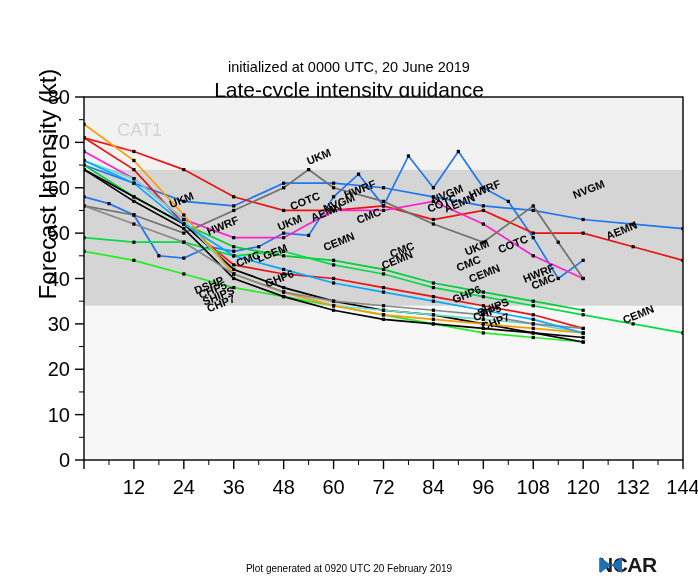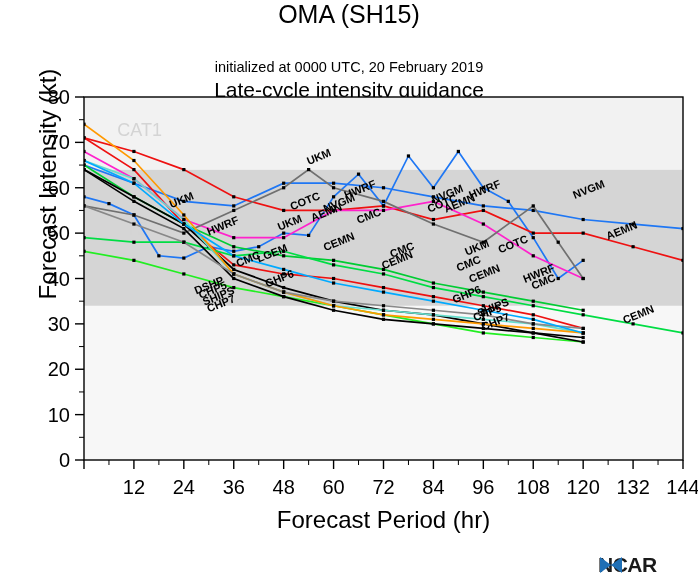--- a/index.html
+++ b/index.html
@@ -23,26 +23,24 @@
   svg{position:absolute;left:0;top:0;}
   .tlab{font-family:"Liberation Sans",sans-serif;font-size:20px;fill:#000;}
   .bandlab{font-family:"Liberation Sans",sans-serif;font-size:18px;fill:#d4d4d4;font-weight:400;}
   .mlab{font-family:"Liberation Sans",sans-serif;font-size:11px;fill:#000;font-weight:bold;}
 </style>
 </head>
 <body>
 
 <div id="root">
 
-  <div class="title-main">OMA (SH15)</div>
   <div class="title-sub">Late-cycle intensity guidance</div>
-  <div class="title-init">initialized at 0000 UTC, 20 February 2019</div>
+  <div class="title-init">initialized at 0000 UTC, 20 June 2019</div>
 
   <div class="ylabel">Forecast Intensity (kt)</div>
-  <div class="xlabel">Forecast Period (hr)</div>
 
   <svg id="plot" width="698" height="500">
       <rect x="84" y="97" width="599" height="363" fill="#f7f7f7"></rect>
       <rect x="84" y="169.59999999999997" width="599" height="136.12500000000006" fill="#d5d5d5"></rect>
       <rect x="84" y="97" width="599" height="72.59999999999997" fill="#f2f2f2"></rect>
       <text x="117.27777777777777" y="135.56874999999997" class="bandlab">CAT1</text>
       <text x="125.59722222222223" y="235.39374999999998" class="bandlab">TS</text>
       <defs>
         <clipPath id="cl">
           <rect x="84" y="97" width="599" height="363"></rect>
@@ -343,20 +341,21 @@
       <line x1="79" y1="437.3125" x2="84" y2="437.3125" stroke="#000" stroke-width="1"></line>
       <line x1="79" y1="391.9375" x2="84" y2="391.9375" stroke="#000" stroke-width="1"></line>
       <line x1="79" y1="346.5625" x2="84" y2="346.5625" stroke="#000" stroke-width="1"></line>
       <line x1="79" y1="301.1875" x2="84" y2="301.1875" stroke="#000" stroke-width="1"></line>
       <line x1="79" y1="255.8125" x2="84" y2="255.8125" stroke="#000" stroke-width="1"></line>
       <line x1="79" y1="210.4375" x2="84" y2="210.4375" stroke="#000" stroke-width="1"></line>
       <line x1="79" y1="165.0625" x2="84" y2="165.0625" stroke="#000" stroke-width="1"></line>
       <line x1="79" y1="119.6875" x2="84" y2="119.6875" stroke="#000" stroke-width="1"></line>
     </svg>
 
+  <div class="footer2">Plot generated at 0920 UTC   20 February 2019</div>
 
   <div class="ncar">
     <svg width="26" height="22">
       <polygon id="swoosh" points="2,20 2,4 24,20 24,4" fill="#1f6fb5"></polygon>
     </svg>
     <span class="ncar-text">NCAR</span>
   </div>
 
 </div>
 

